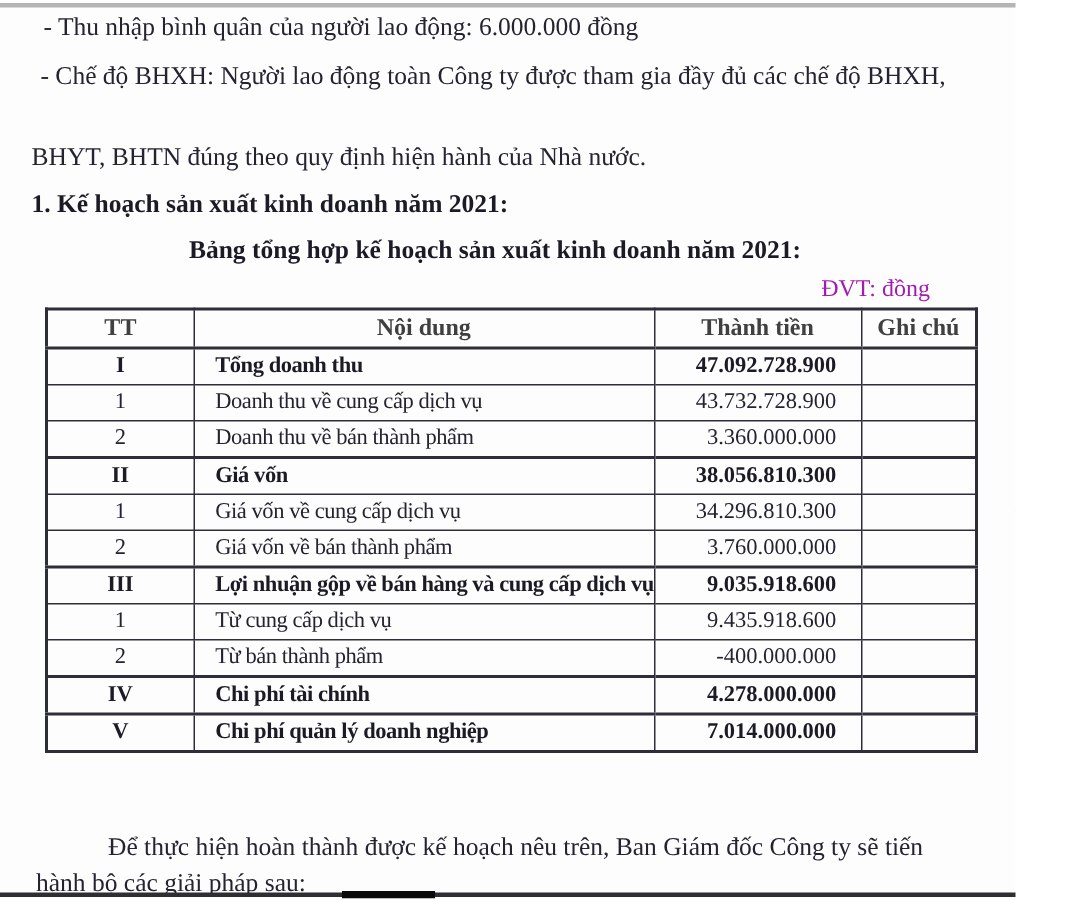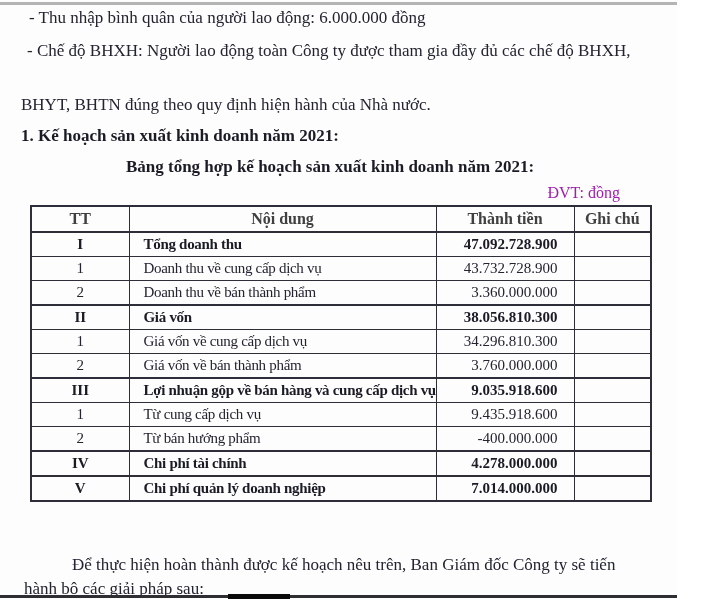--- a/index.html
+++ b/index.html
@@ -149,21 +149,21 @@
           <td class="col-ghi-chu"></td>
         </tr>
         <tr>
           <td class="col-tt">1</td>
           <td class="col-noi-dung">Từ cung cấp dịch vụ</td>
           <td class="col-thanh-tien">9.435.918.600</td>
           <td class="col-ghi-chu"></td>
         </tr>
         <tr>
           <td class="col-tt">2</td>
-          <td class="col-noi-dung">Từ bán hướng phẩm</td>
+          <td class="col-noi-dung">Từ bán thành phẩm</td>
           <td class="col-thanh-tien">-400.000.000</td>
           <td class="col-ghi-chu"></td>
         </tr>
         <tr class="section-row">
           <td class="col-tt">IV</td>
           <td class="col-noi-dung">Chi phí tài chính</td>
           <td class="col-thanh-tien">4.278.000.000</td>
           <td class="col-ghi-chu"></td>
         </tr>
         <tr class="section-row">

